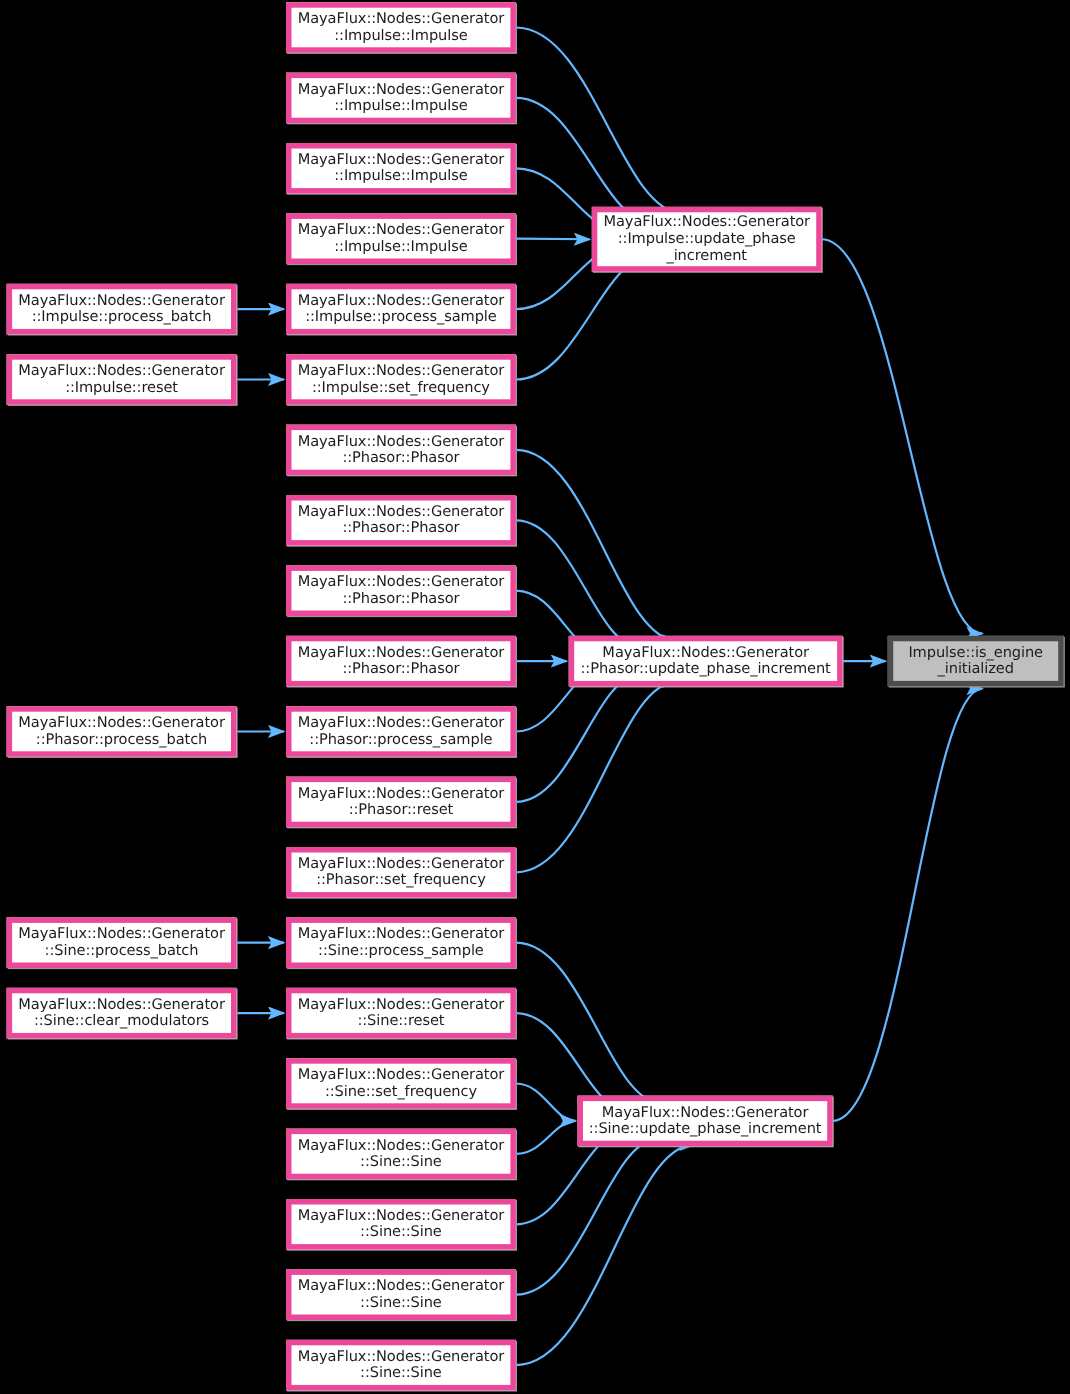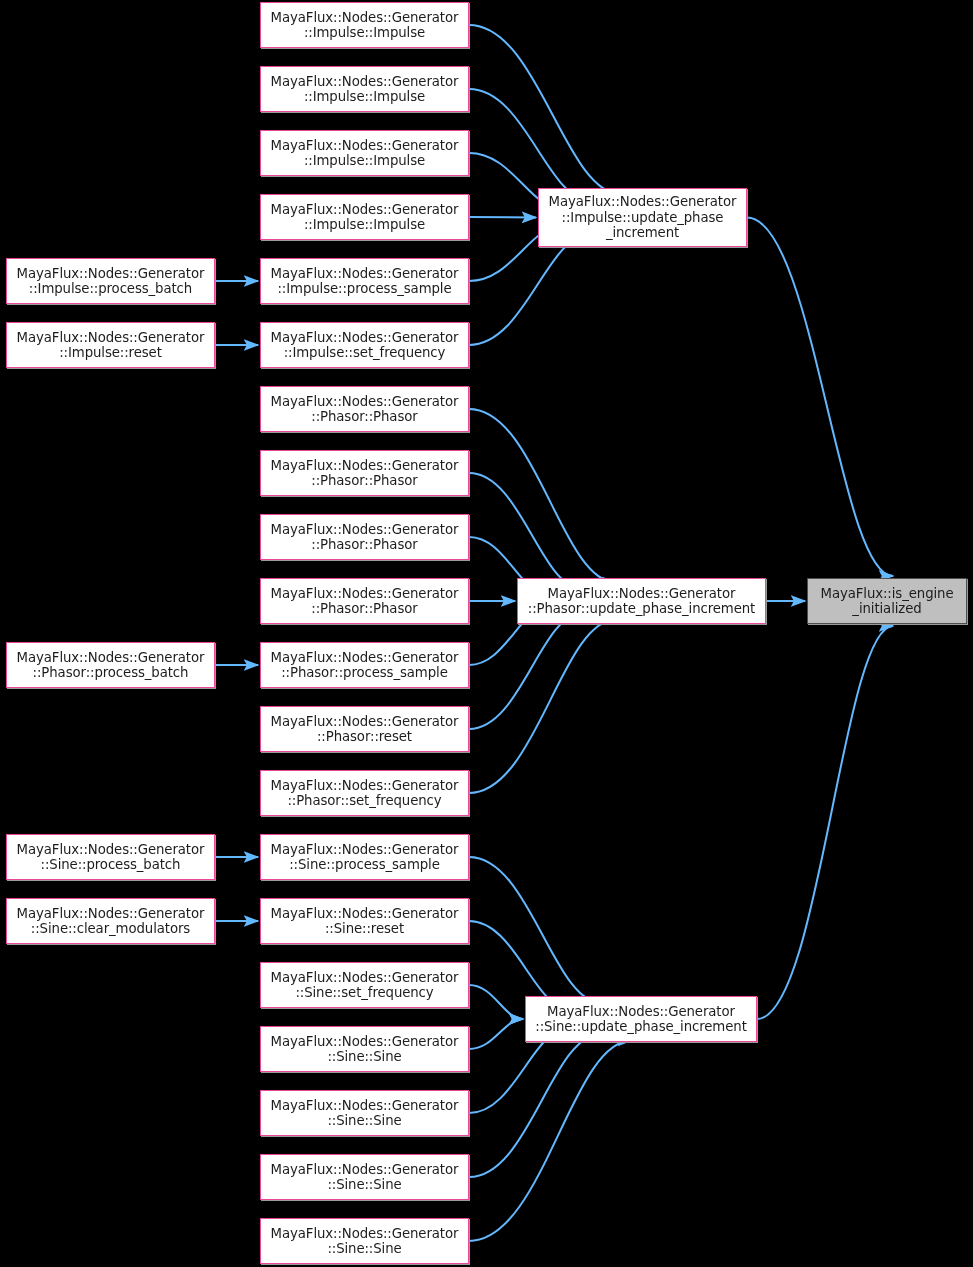--- a/index.html
+++ b/index.html
@@ -1,20 +1,20 @@
 <!DOCTYPE html>
 <html><head>
 <meta charset="utf-8">
 <style>
   html,body{margin:0;padding:0;background:#000;}
   #root{position:relative;width:973px;height:1267px;background:#000;overflow:hidden;
         font-family:"DejaVu Sans","Liberation Sans",sans-serif;}
   svg.edges{position:absolute;left:0;top:0;width:973px;height:1267px;pointer-events:none;}
   .node{position:absolute;box-sizing:border-box;background:#ffffff;
-        border:1px solid #ec4899;
+        border:5px solid #ec4899;
         box-shadow:1px 1px 0 0 #9a9a9a;
         display:flex;align-items:center;justify-content:center;text-align:center;
         color:#1d1d1d;font-size:13.3px;line-height:15.5px;letter-spacing:-0.1px;}
   .node.highlight{background:#bfbfbf;border-color:#4d4d4d;}
   .node span{display:block;padding:0 4px;white-space:pre-line;}
 </style>
 </head>
 <body>
 
 <div id="root">
@@ -161,17 +161,17 @@
       </div>
       <div class="node" style="left: 6px; top: 898px; width: 209px; height: 46px;">
         <span>MayaFlux::Nodes::Generator
 ::Sine::clear_modulators</span>
       </div>
       <div class="node" style="left: 525px; top: 996px; width: 232px; height: 46px;">
         <span>MayaFlux::Nodes::Generator
 ::Sine::update_phase_increment</span>
       </div>
       <div class="node highlight" style="left: 807px; top: 578px; width: 160px; height: 46px;">
-        <span>MayaFlux::is_engine
+        <span>Impulse::is_engine
 _initialized</span>
       </div>
     </div>
 </div>
 
 </body></html>

